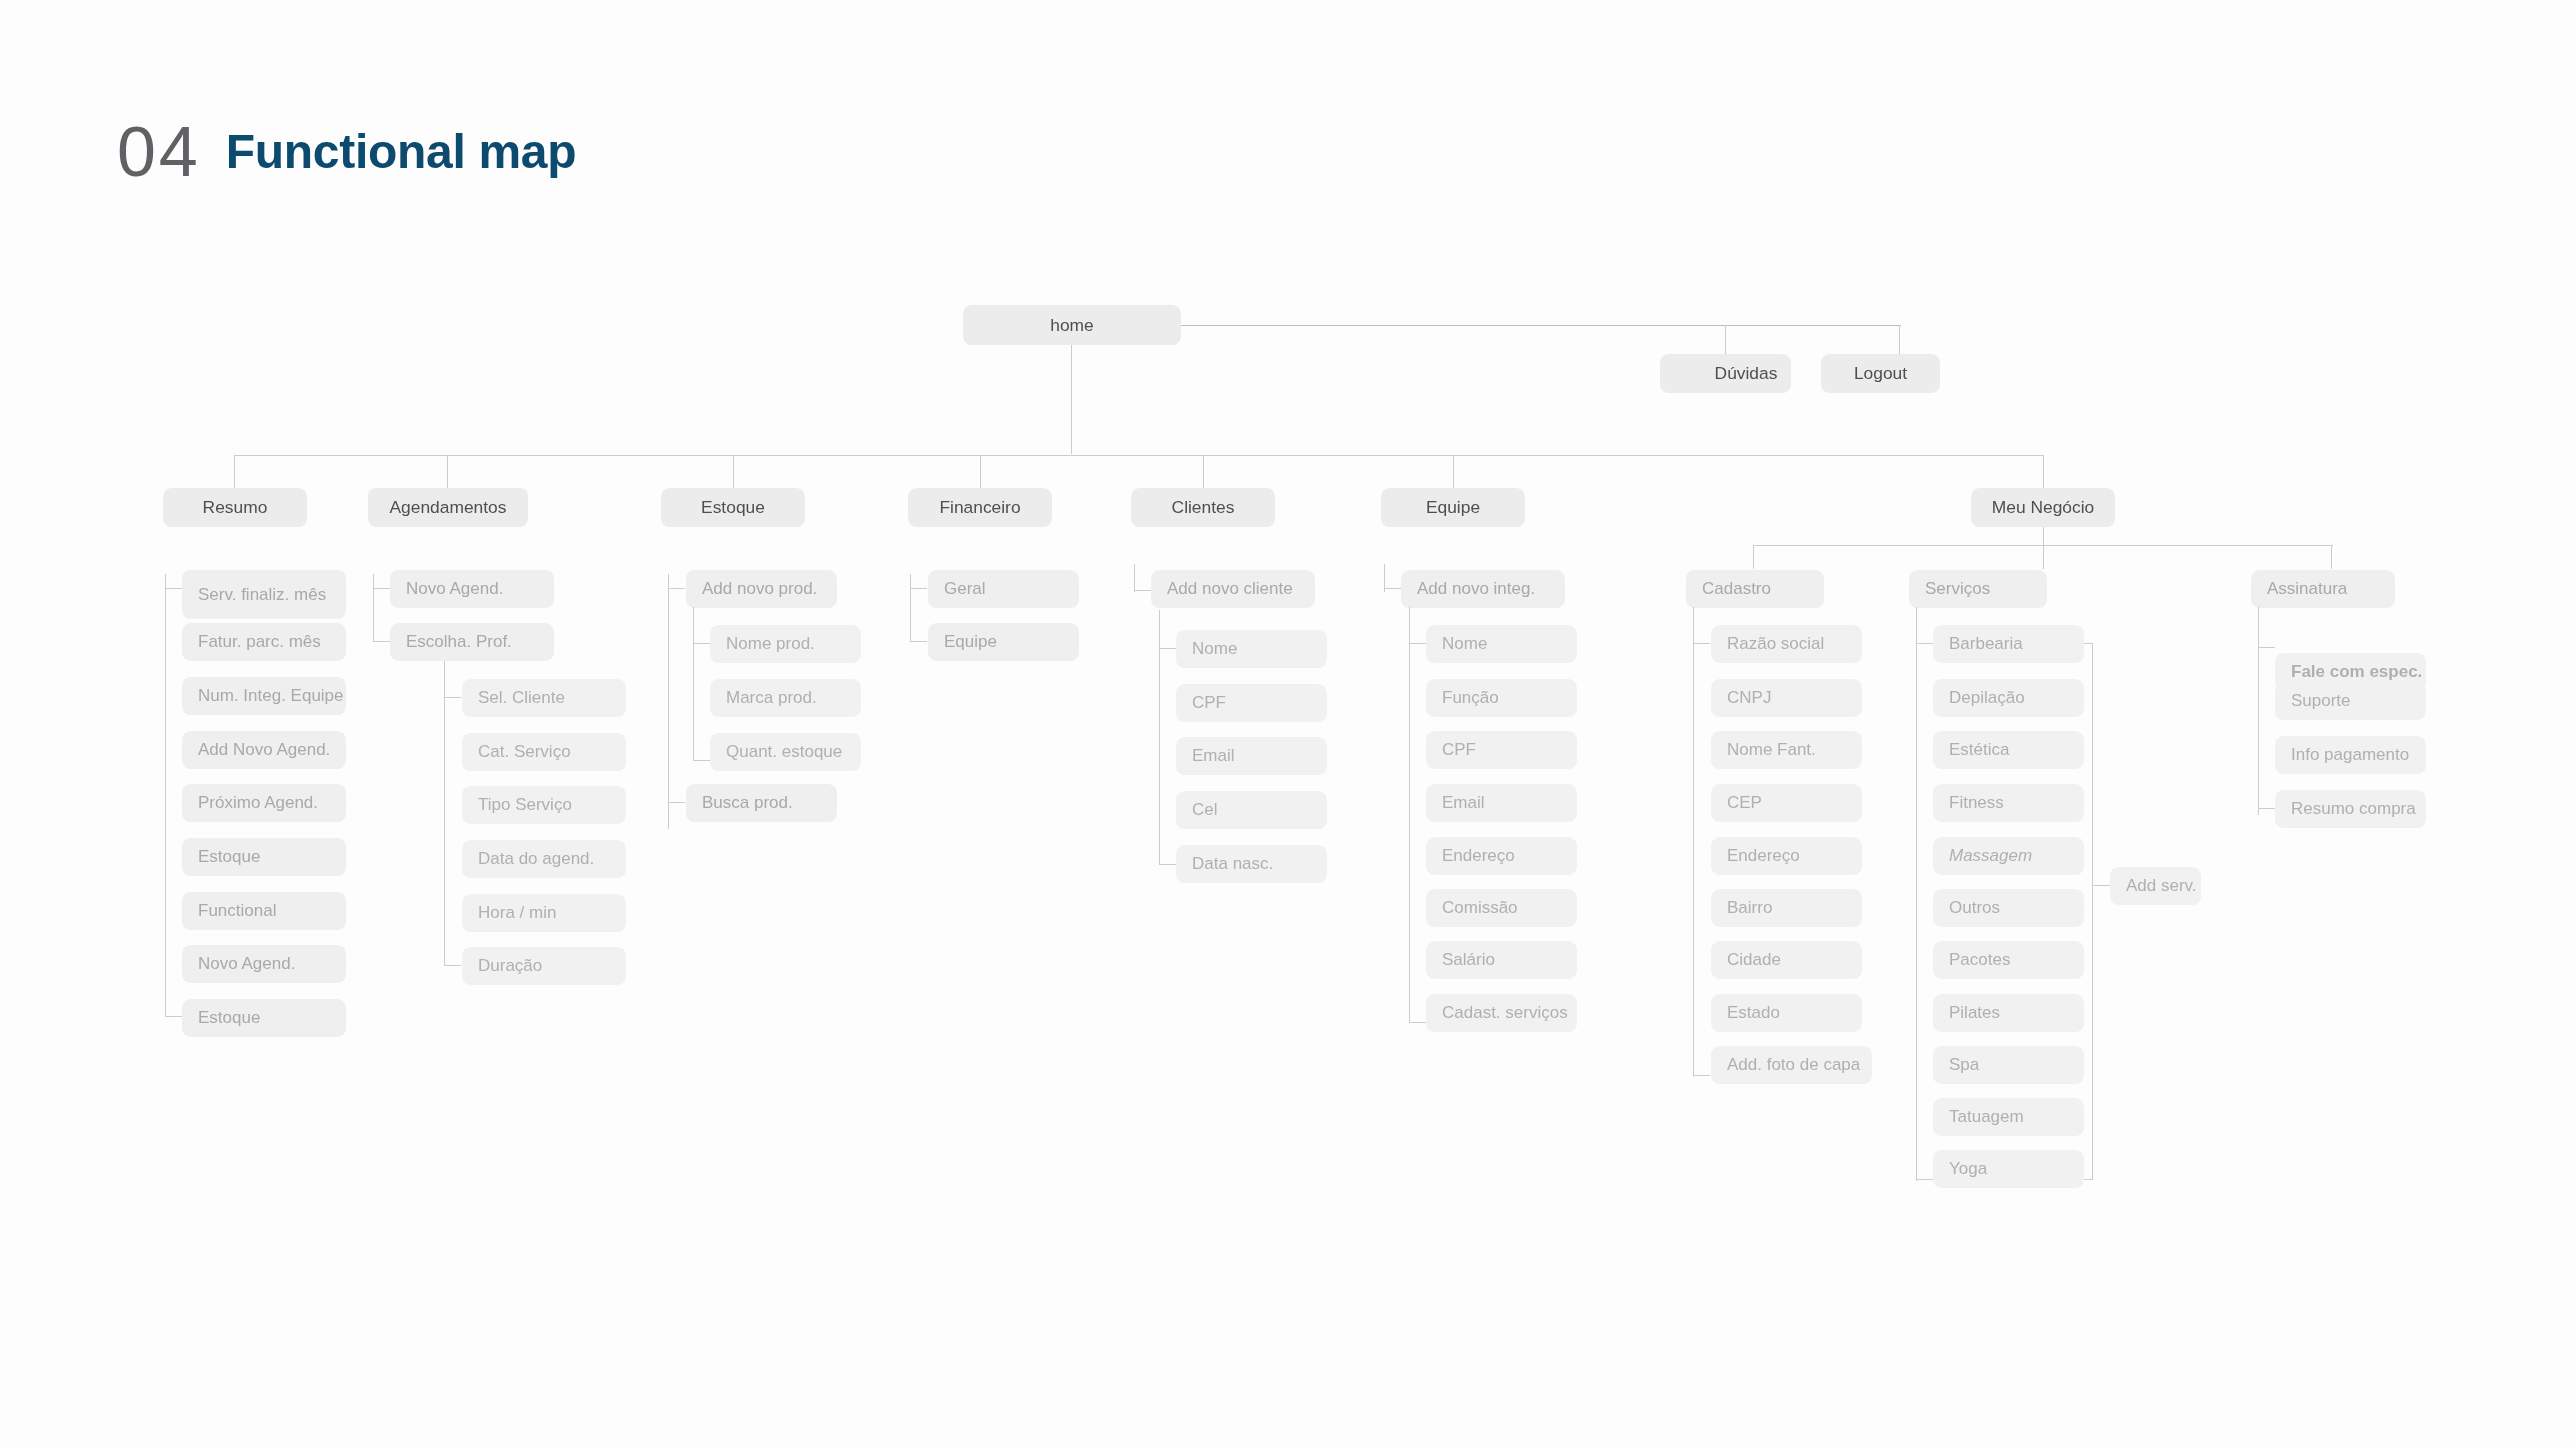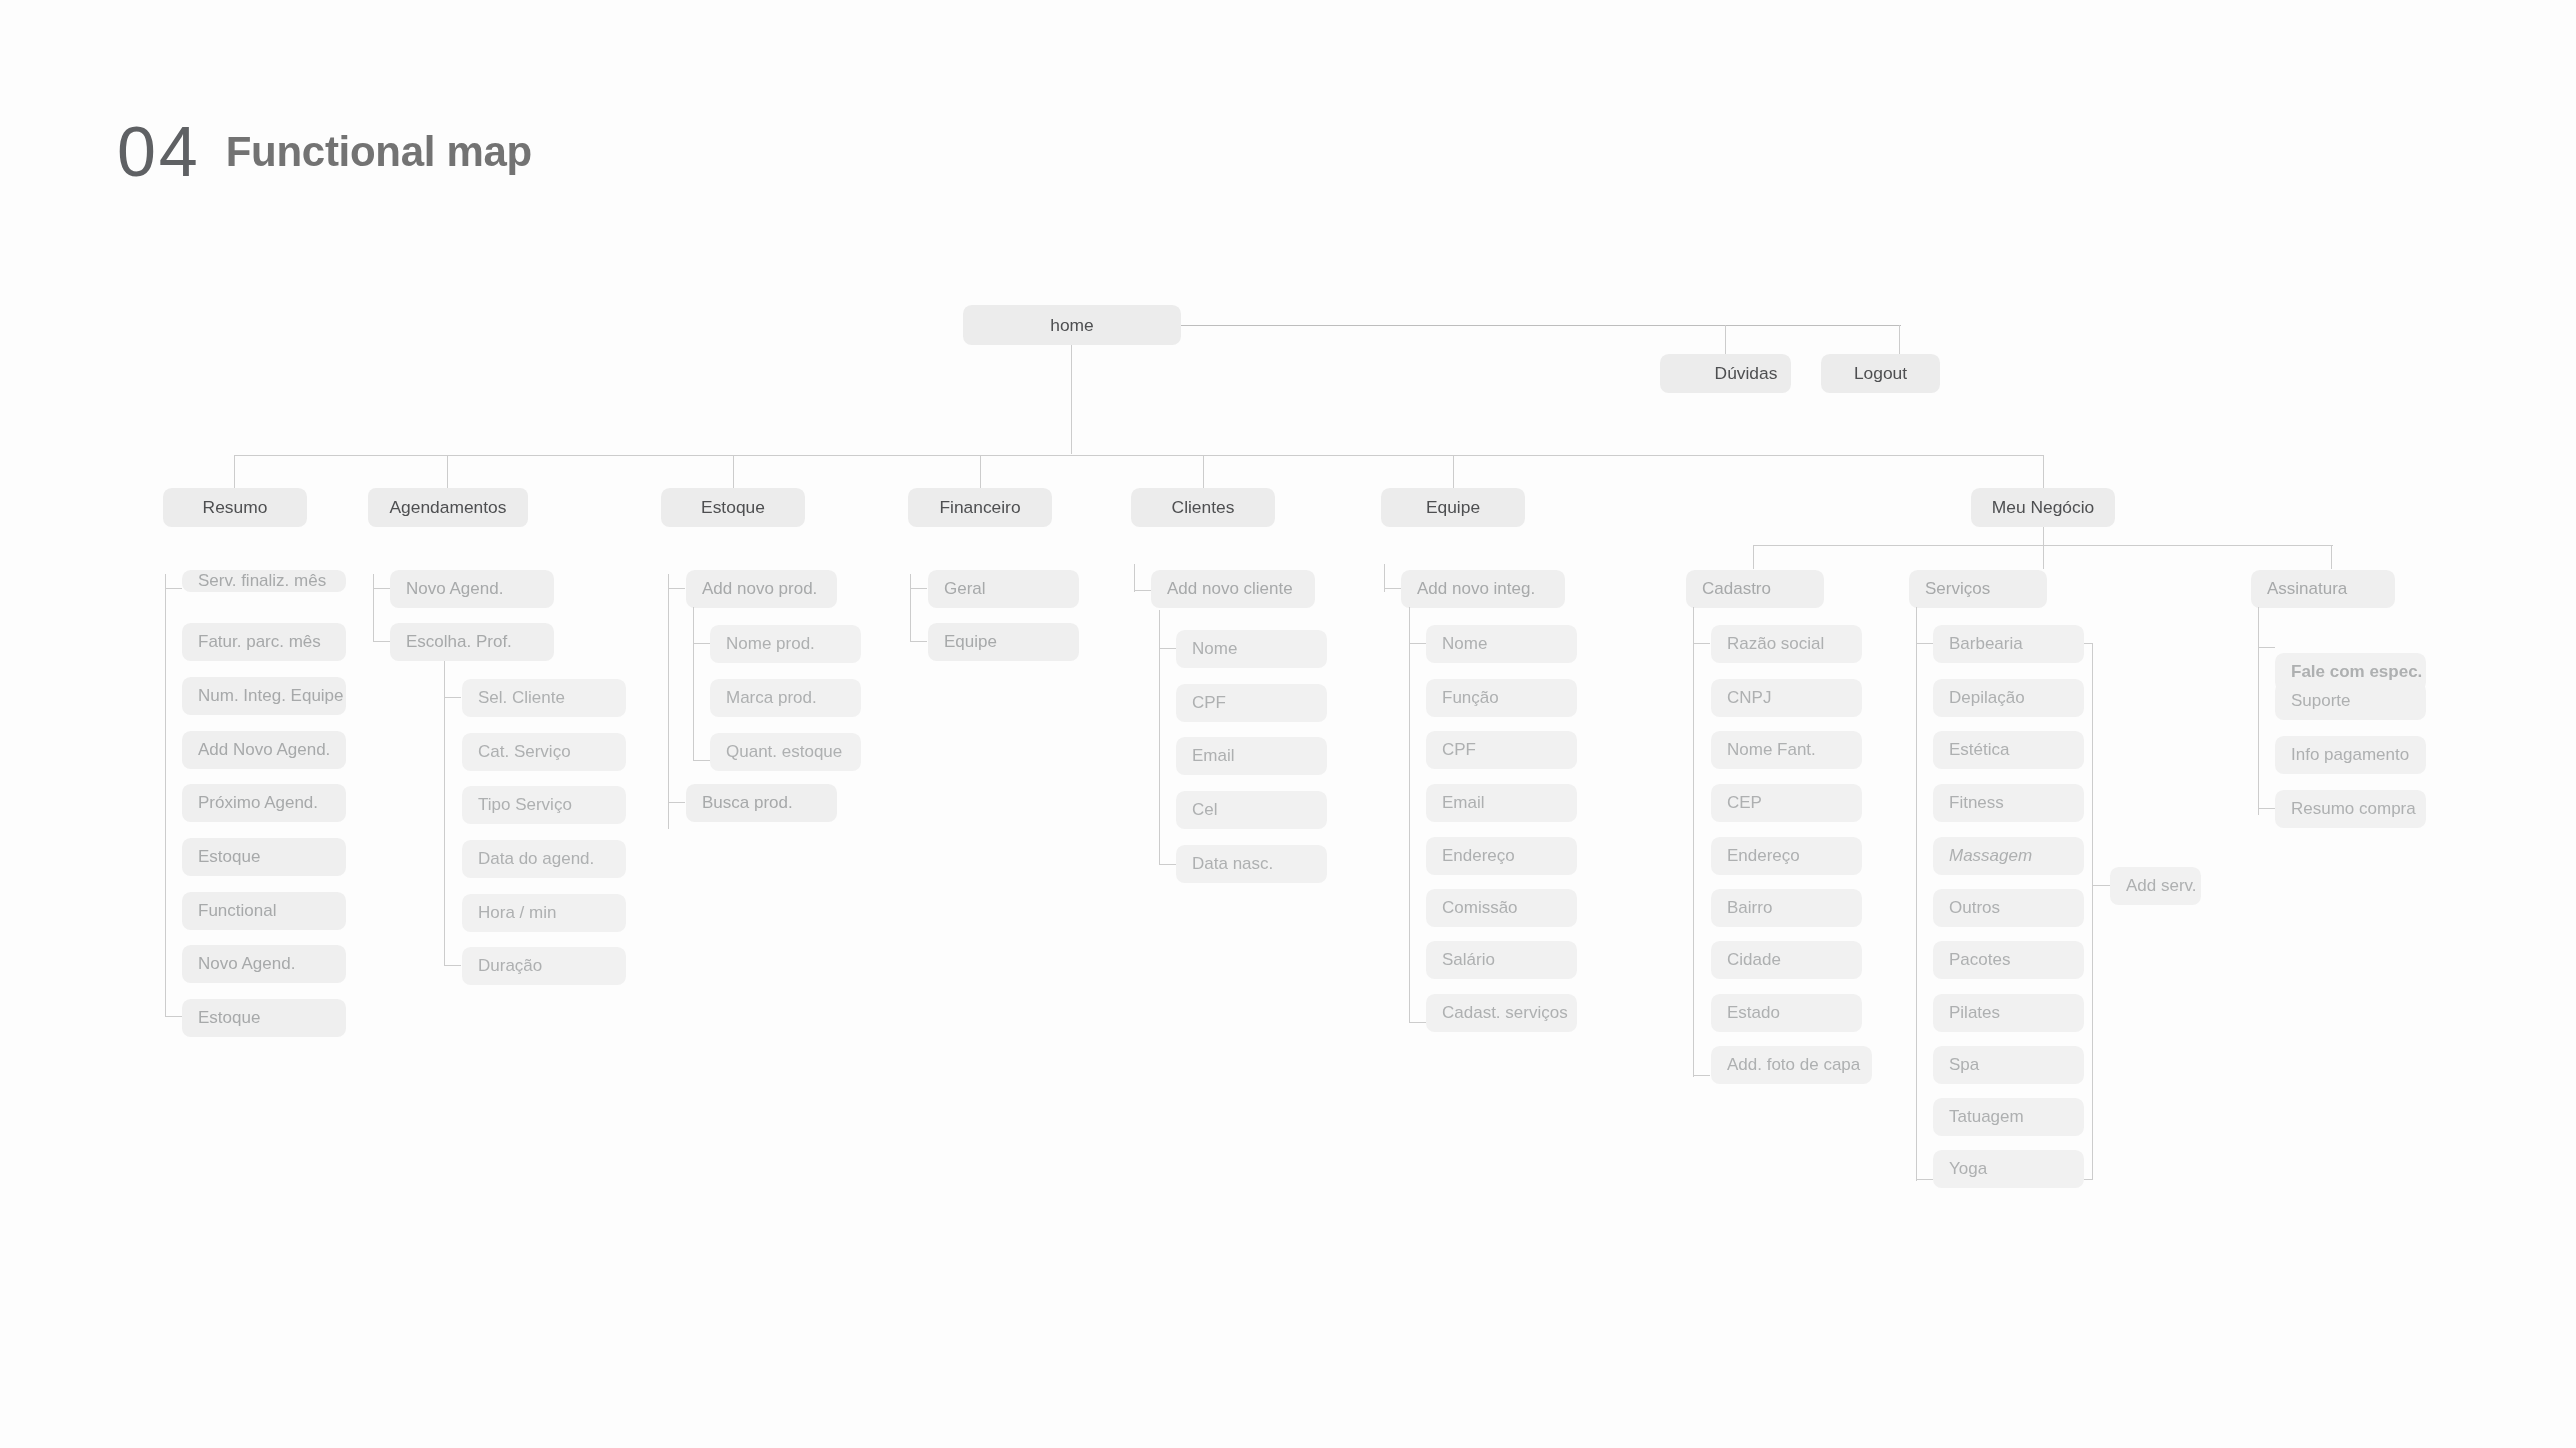--- a/index.html
+++ b/index.html
@@ -12,21 +12,21 @@
   }
   #canvas{position:absolute;left:0;top:0;width:2576px;height:1448px;}
 
   
   .title-wrap{position:absolute;left:117px;top:117px;display:flex;align-items:center;gap:25.5px;}
   .title-num{
     font-size:70px;line-height:1;color:#5f6164;font-weight:300;
     letter-spacing:2.7px;
   }
   .title-txt{
-    font-size:42px;line-height:1;color:#737373;font-weight:600;
+    font-size:48px;line-height:1;color:#0c4a6e;font-weight:600;
     letter-spacing:-0.3px;
   }
 
   
   .node{
     position:absolute;
     background:#ececec;
     border-radius:8.7px;
     display:flex;align-items:center;
     box-sizing:border-box;
@@ -82,21 +82,21 @@
   <div class="node lvl2" style="left:661px;top:488px;width:144px;height:39px;">Estoque</div>
   <div class="node lvl2" style="left:908px;top:488px;width:144px;height:39px;">Financeiro</div>
   <div class="node lvl2" style="left:1131px;top:488px;width:144px;height:39px;">Clientes</div>
   <div class="node lvl2" style="left:1381px;top:488px;width:144px;height:39px;">Equipe</div>
   <div class="node lvl2" style="left:1971px;top:488px;width:144px;height:39px;">Meu Negócio</div>
 
   <div class="ln v softer" style="left:165px;top:574px;height:443px;"></div>
   <div class="ln h softer" style="left:165px;top:588px;width:17.4px;"></div>
   <div class="ln h softer" style="left:165px;top:1016px;width:17.4px;"></div>
 
-  <div class="node lvl3" style="left:182px;top:570px;width:164px;height:22px;">Serv. finaliz. mês</div>
+  <div class="node lvl3" style="left:182px;top:570px;width:164px;height:49px;">Serv. finaliz. mês</div>
   <div class="node lvl3" style="left:182px;top:623px;width:164px;height:38px;">Fatur. parc. mês</div>
   <div class="node lvl3" style="left:182px;top:677px;width:164px;height:38px;">Num. Integ. Equipe</div>
   <div class="node lvl3" style="left:182px;top:731px;width:164px;height:38px;">Add Novo Agend.</div>
   <div class="node lvl3" style="left:182px;top:784px;width:164px;height:38px;">Próximo Agend.</div>
   <div class="node lvl3" style="left:182px;top:838px;width:164px;height:38px;">Estoque</div>
   <div class="node lvl3" style="left:182px;top:892px;width:164px;height:38px;">Functional</div>
   <div class="node lvl3" style="left:182px;top:945px;width:164px;height:38px;">Novo Agend.</div>
   <div class="node lvl3" style="left:182px;top:999px;width:164px;height:38px;">Estoque</div>
 
   <div class="ln v softer" style="left:373px;top:574px;height:67px;"></div>

